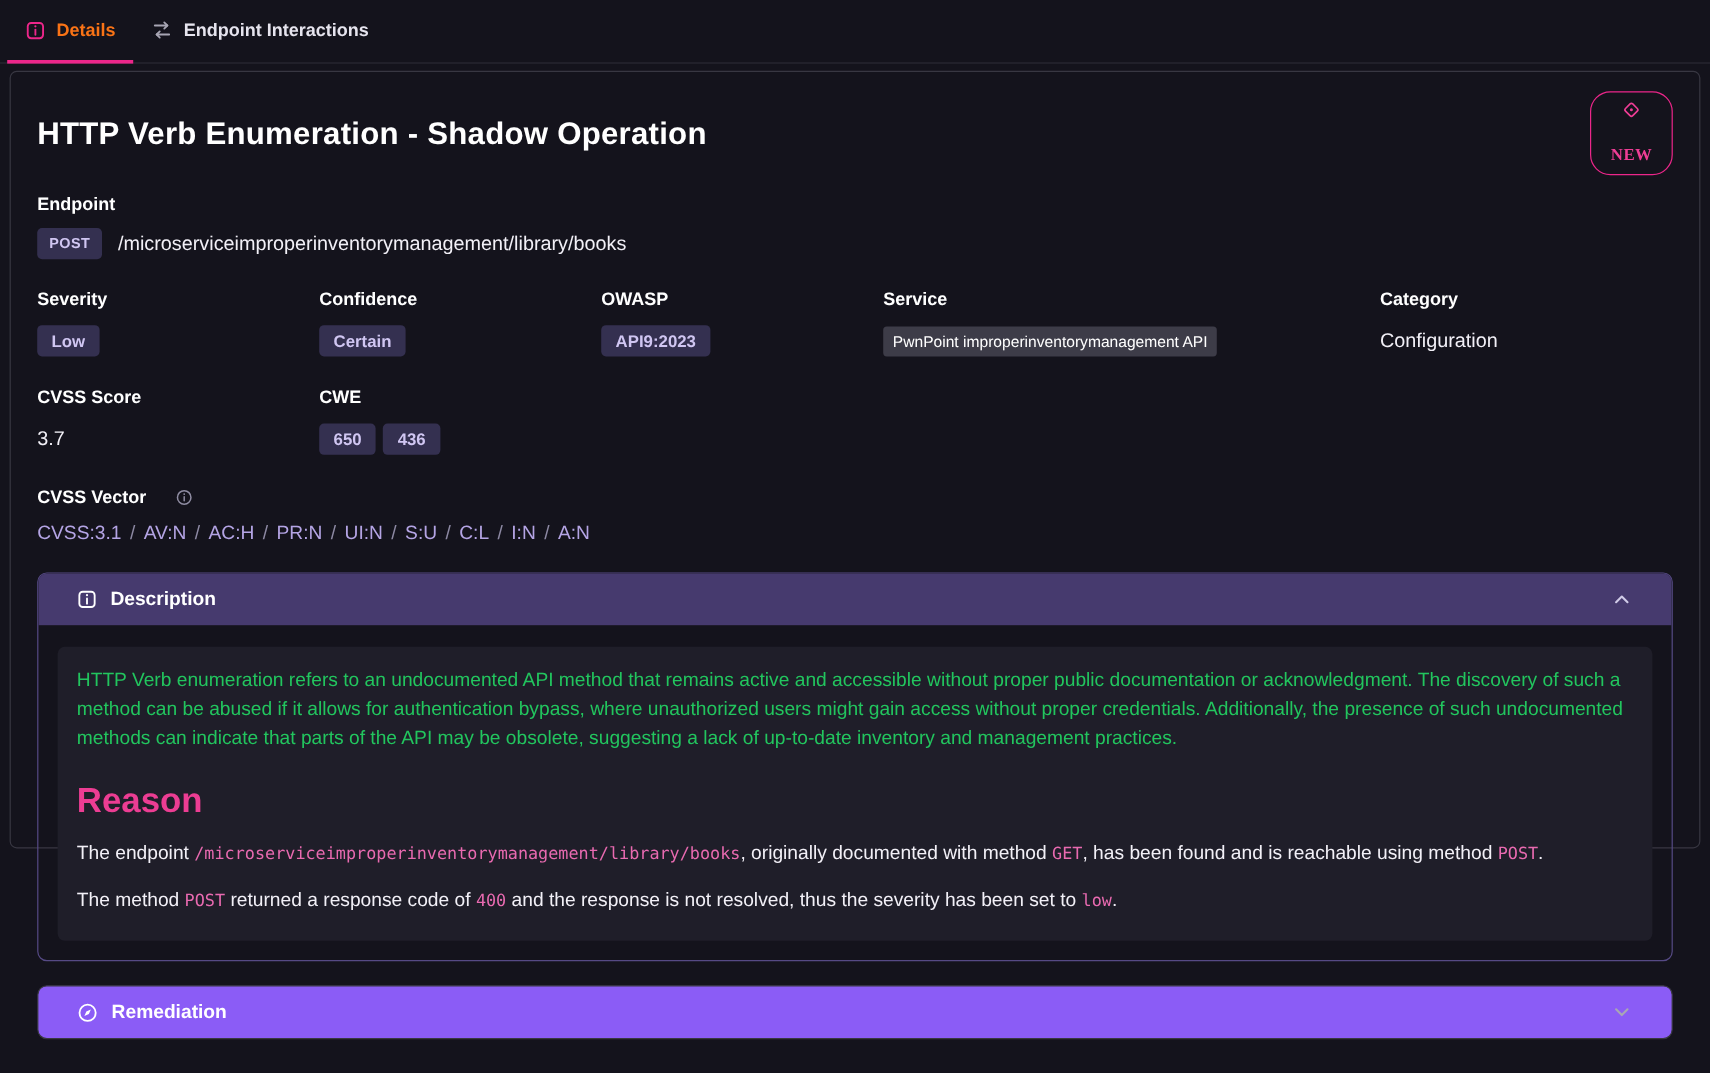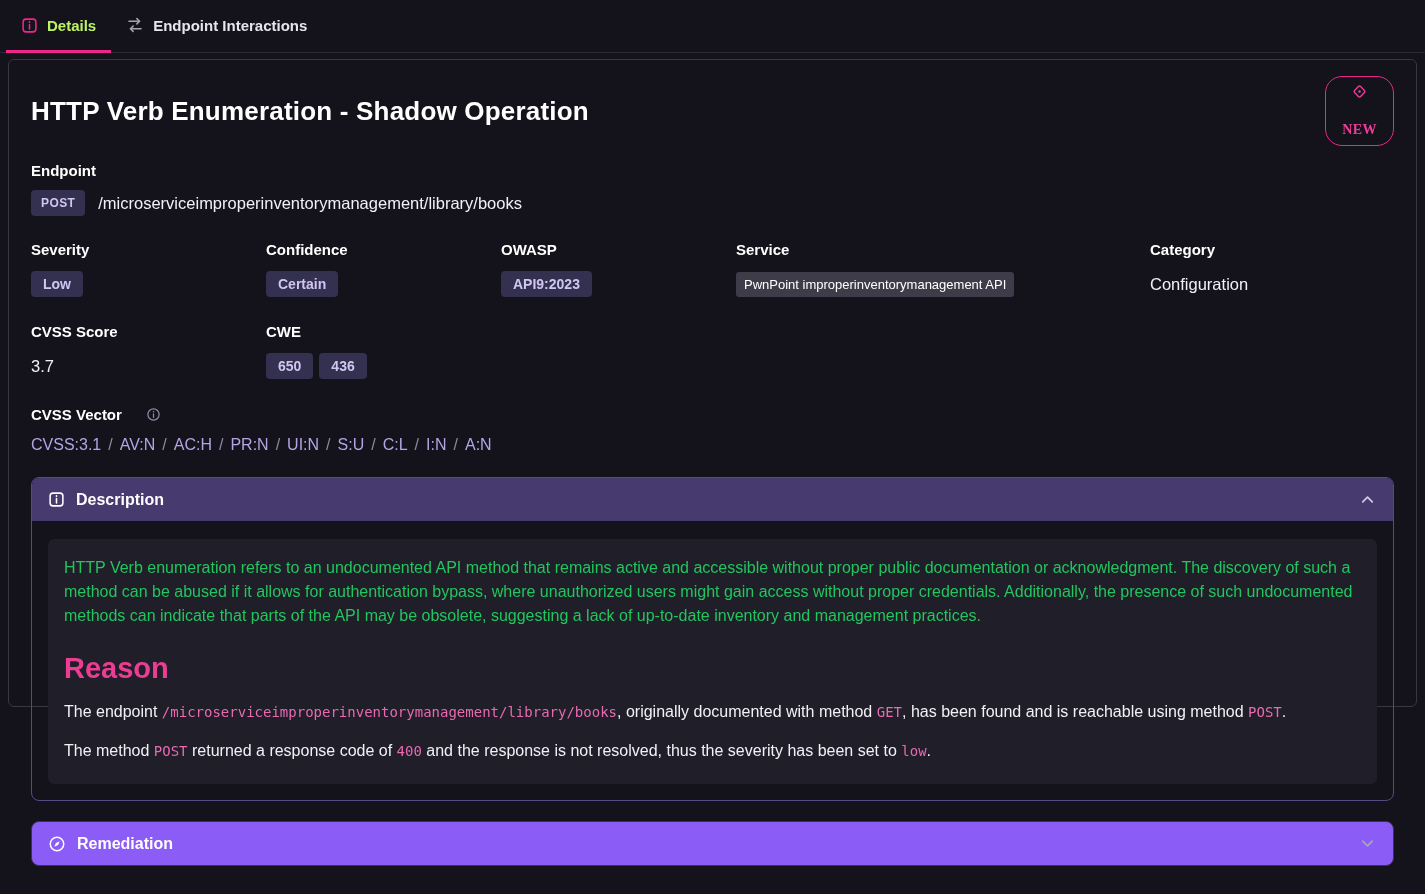--- a/index.html
+++ b/index.html
@@ -7,21 +7,21 @@
   body {
     width: 1425px; height: 894px; overflow: hidden;
     background: #14131c; color: #efedf5;
     font-family: "Liberation Sans", sans-serif;
   }
 
   
   .tabbar { display: flex; align-items: stretch; height: 53px; padding: 0 6px; border-bottom: 1px solid #2b2a34; }
   .tab { display: flex; align-items: center; gap: 9px; padding: 0 15px; font-size: 15px; font-weight: 700; color: #e6e4ee; cursor: pointer; border-bottom: 3px solid transparent; margin-bottom: -1px; }
   .tab .ticon { display: flex; color: #a7a5b3; }
-  .tab.active { color: #bef264; border-bottom-color: #ec268a; }
+  .tab.active { color: #f97316; border-bottom-color: #ec268a; }
   .tab.active .ticon { color: #ec268a; }
 
   
   .panel { margin: 6px 8px 0; border: 1px solid #383742; border-radius: 6px; padding: 16px 22px 20px; height: 648px; }
   .panel-top { display: flex; justify-content: space-between; align-items: center; margin-bottom: 16px; }
   .title { font-size: 26px; font-weight: 700; color: #ffffff; margin: 0; letter-spacing: .2px; }
   .new-badge { display: inline-flex; align-items: center; gap: 23px; border: 1px solid #ec268a; background: transparent; color: #ee3d95; border-radius: 17px; padding: 7px 16px; font-size: 14px; font-weight: 700; letter-spacing: .4px; font-family: Liberation Serif, serif; cursor: pointer; flex-direction: column; }
   .new-badge .nicon { display: flex; }
 
   .section-label { font-size: 15px; font-weight: 700; color: #ffffff; }
@@ -42,21 +42,21 @@
 
   .vector-label-row { display: flex; align-items: center; gap: 24px; margin-top: 26px; }
   .info-circle { color: #8f8ca2; display: flex; cursor: pointer; }
   .vector-line { margin-top: 13px; font-size: 16px; }
   .vec { color: #b4a4e4; }
   .vec-sep { color: #8d89a3; margin: 0 7px; }
 
   
   .accordion { border-radius: 8px; overflow: hidden; }
   .desc-accordion { margin-top: 23px; border: 1px solid #564a85; }
-  .acc-header { display: flex; align-items: center; gap: 11px; padding: 12px 16px; font-size: 16px; font-weight: 700; color: #ffffff; cursor: pointer; }
+  .acc-header { display: flex; align-items: center; gap: 11px; padding: 12px 32px; font-size: 16px; font-weight: 700; color: #ffffff; cursor: pointer; }
   .desc-accordion .acc-header { background: #463a6e; }
   .acc-header .aicon { display: flex; color: #ffffff; }
   .acc-header .chev { margin-left: auto; display: flex; color: #cfcae6; }
   .desc-body { padding: 18px 16px 16px; }
   .desc-card { background: #1f1e29; border-radius: 6px; padding: 17px 16px 20px; }
   .body-text { margin: 0; font-size: 16px; line-height: 24px; color: #22c55e; }
   .reason-title { color: #ec3d93; font-size: 29px; font-weight: 700; margin: 24px 0 14px; }
   .rp { margin: 0 0 13px; font-size: 16px; line-height: 25px; color: #f2f0f7; }
   .rp:last-child { margin-bottom: 0; }
   .code { font-family: "DejaVu Sans Mono", monospace; color: #e86ab0; font-size: 14px; }

